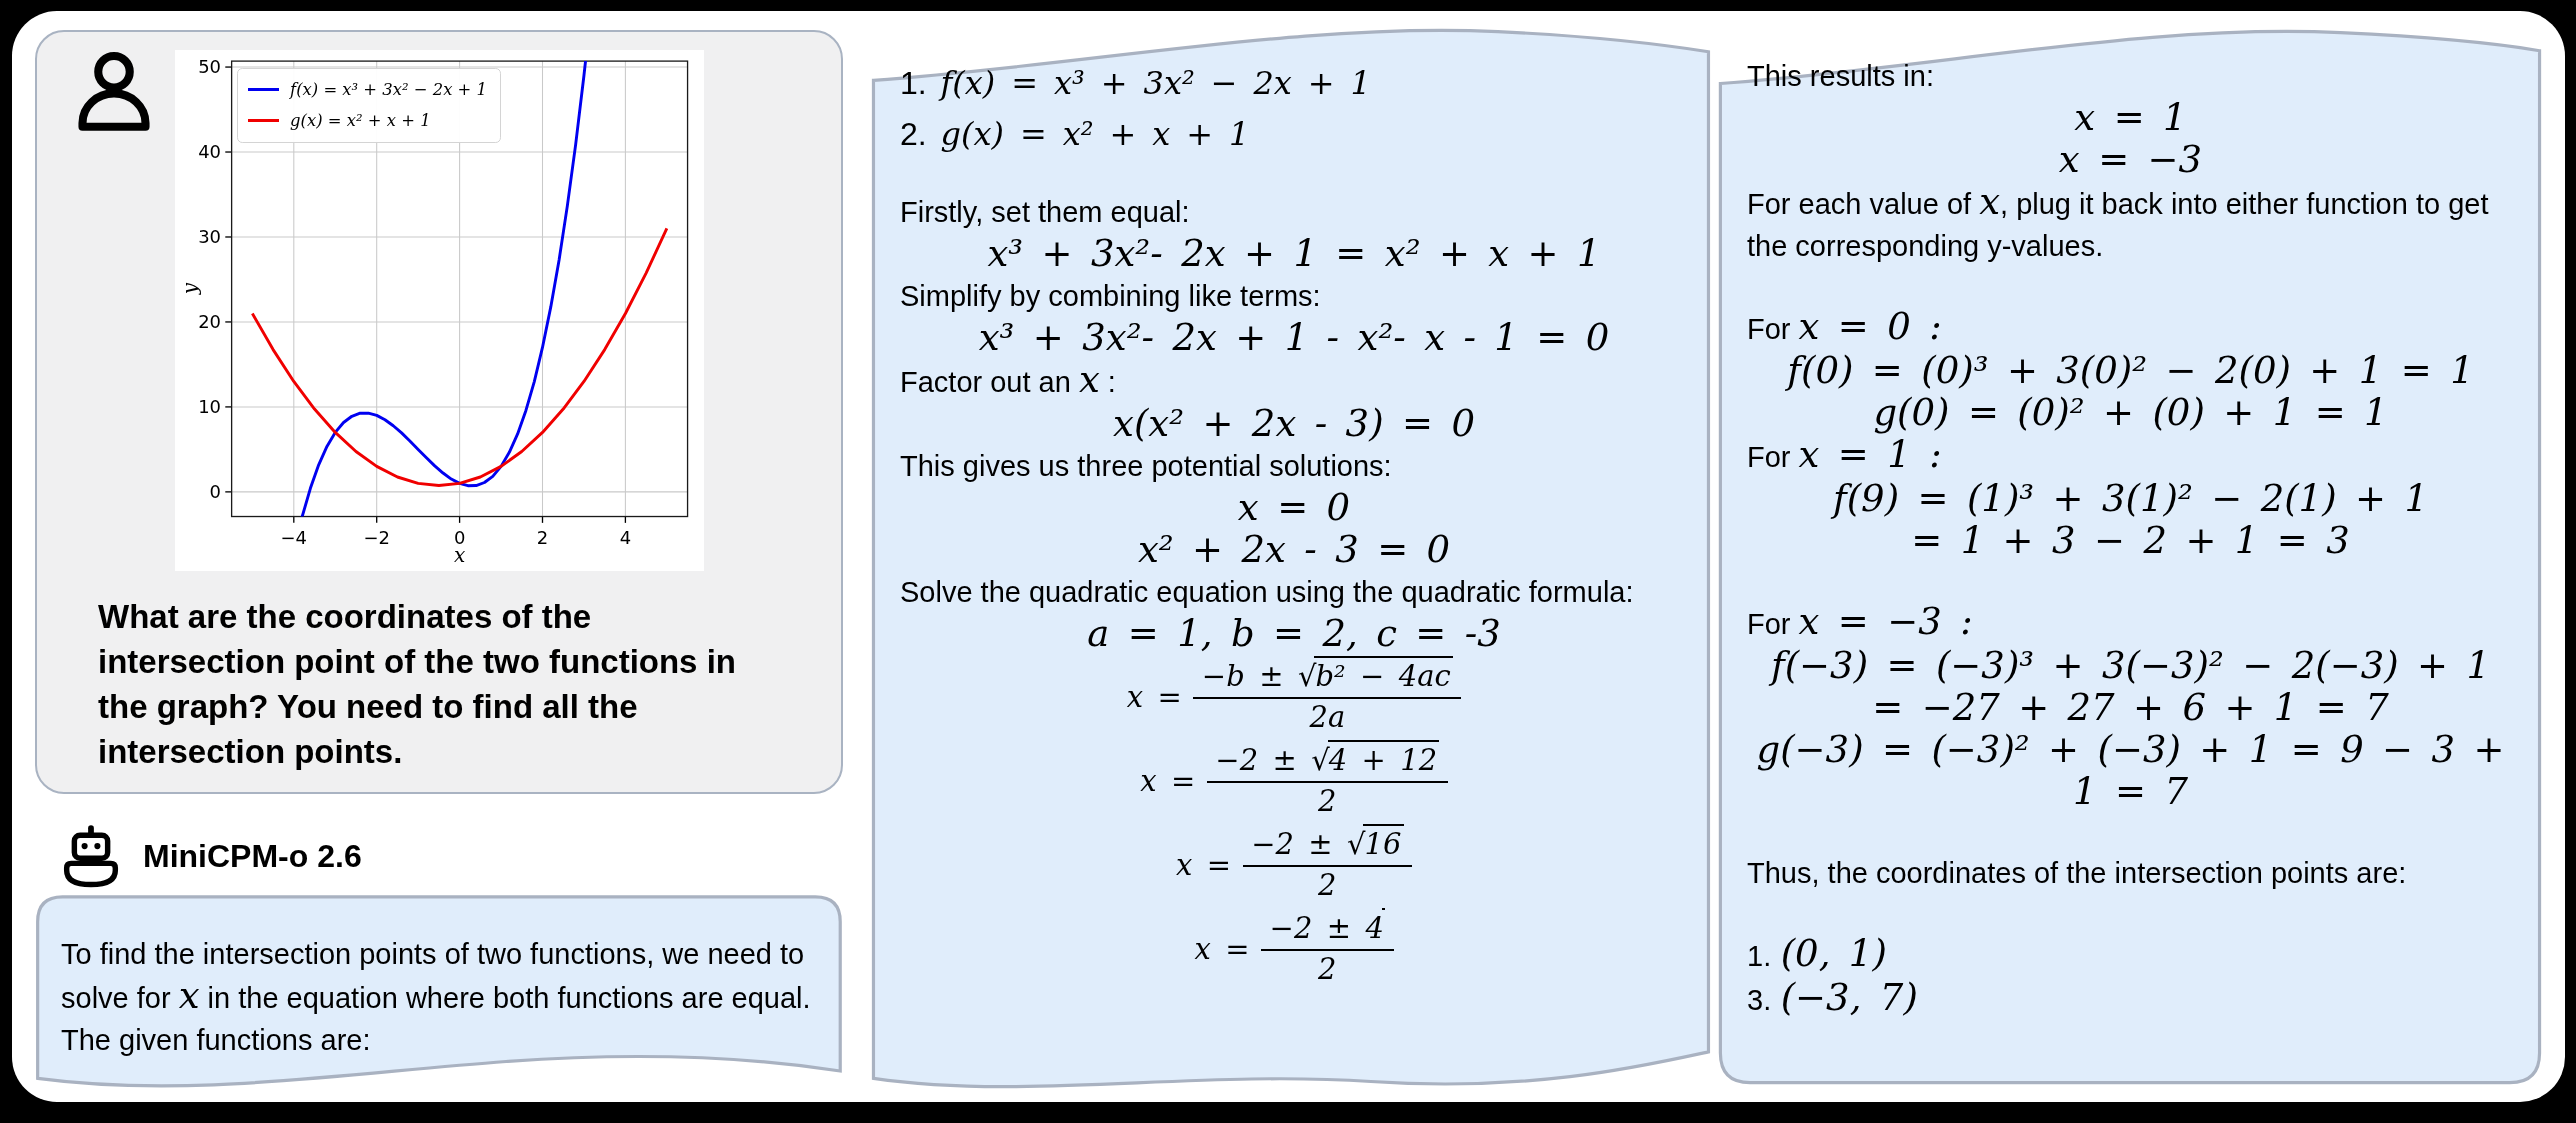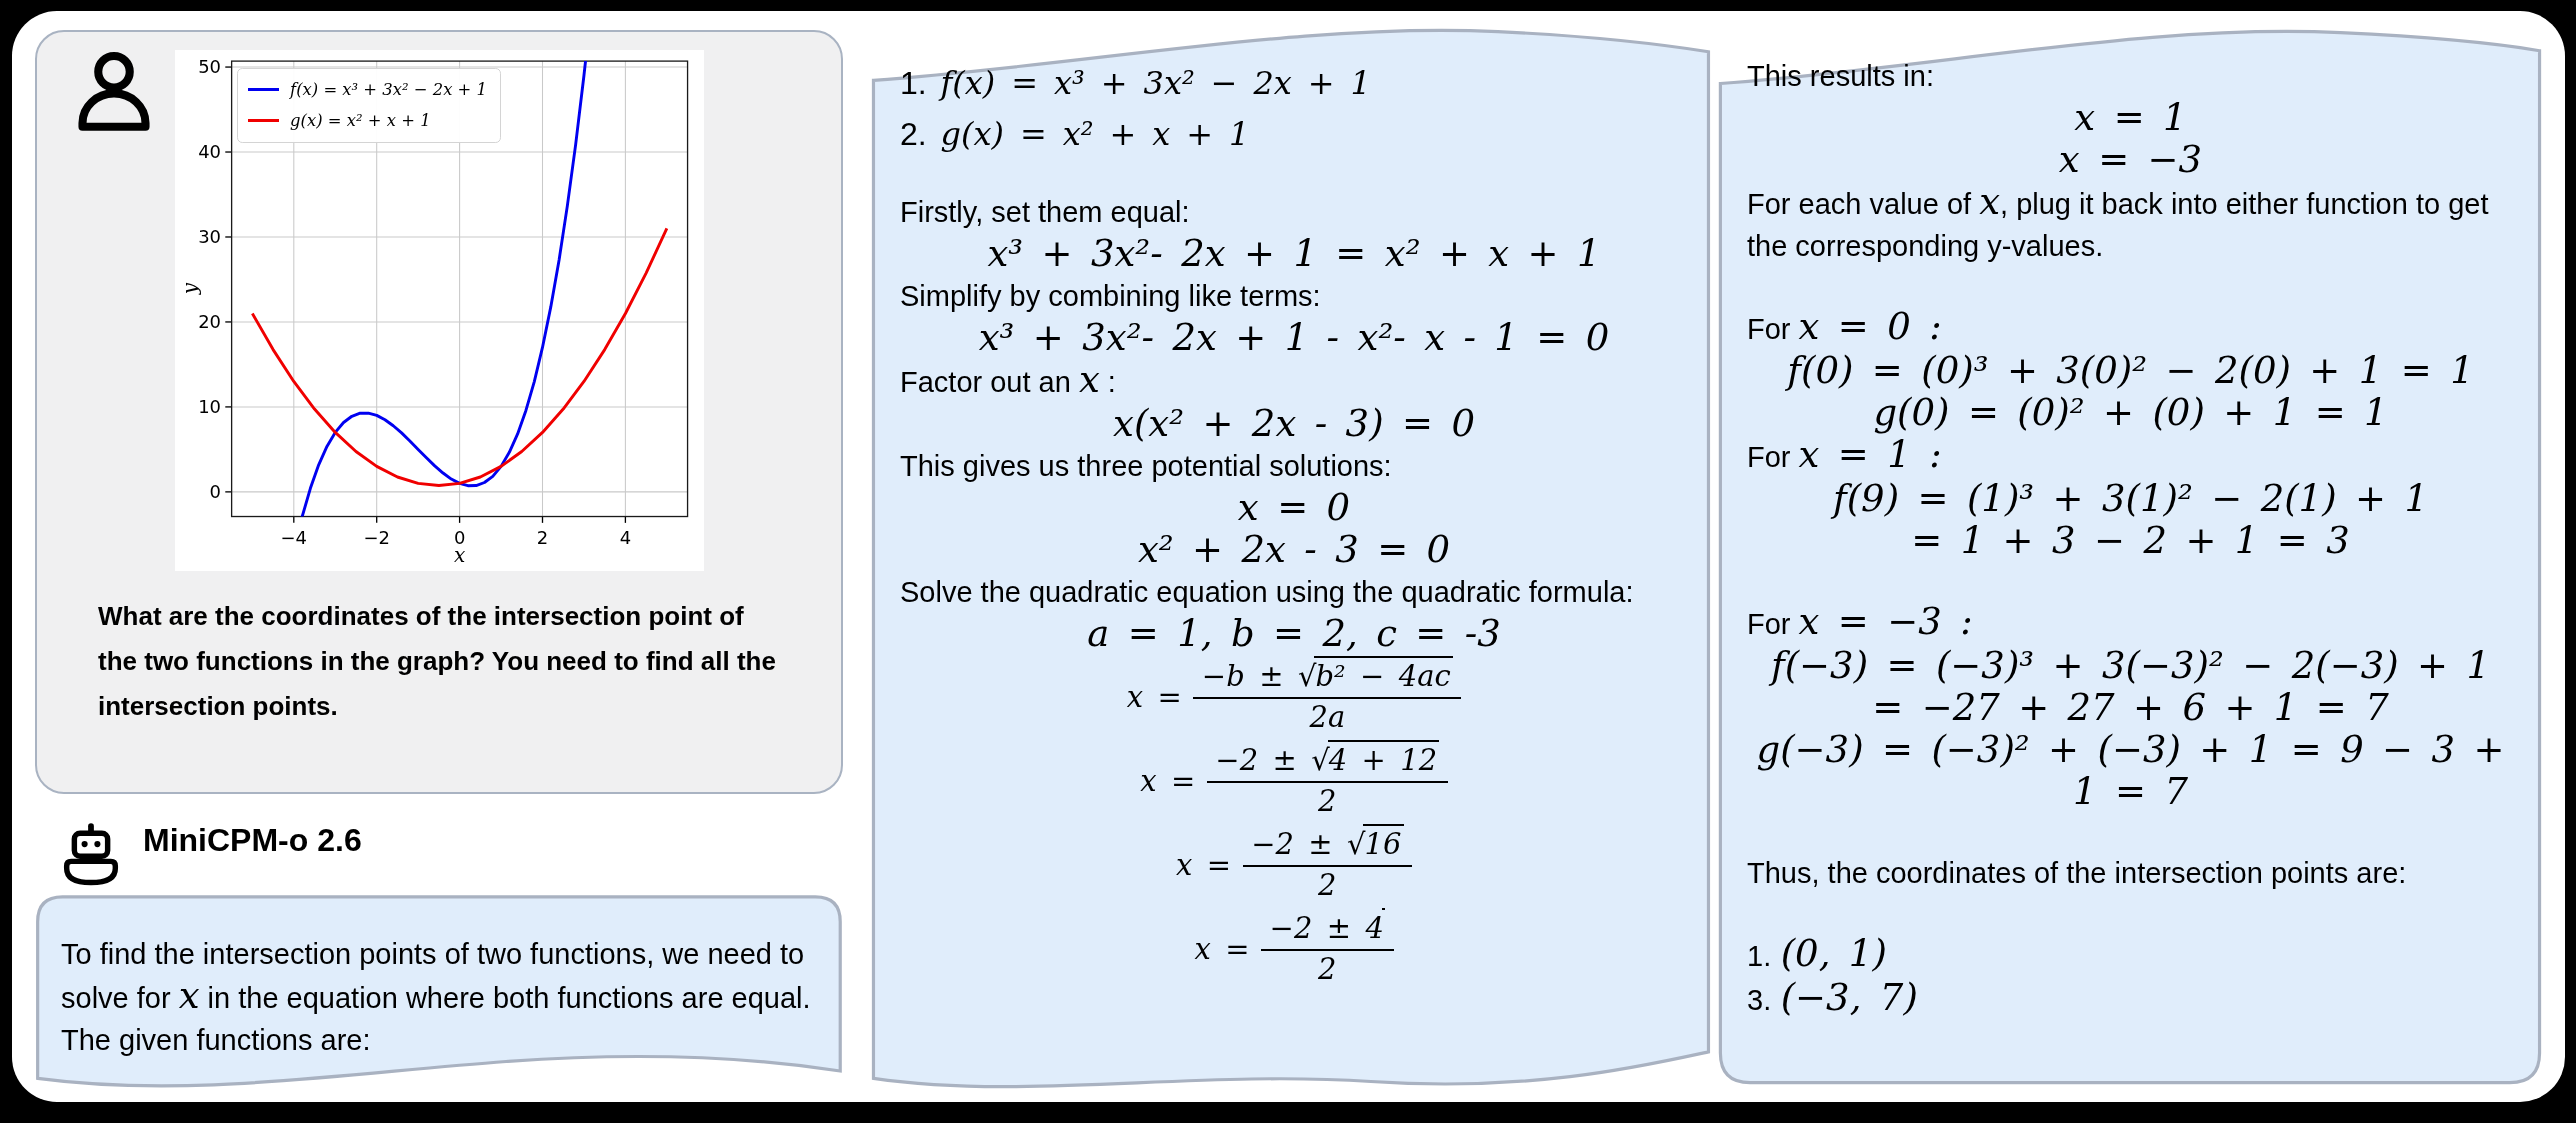--- a/index.html
+++ b/index.html
@@ -10,24 +10,24 @@
   
   .gray-panel{position:absolute;left:35px;top:30px;width:808px;height:764px;background:#f0f0f1;
               border:2.6px solid #a9b3c2;border-radius:29px;box-sizing:border-box;}
   .person-icon{position:absolute;left:69px;top:41px;width:90px;height:103px;}
   .graph-box{position:absolute;left:175px;top:50px;width:529px;height:521px;background:#fff;}
   .legend{position:absolute;left:62px;top:18px;background:rgba(255,255,255,.95);border:1.1px solid #d4d4d4;
           border-radius:5.3px;padding:5.3px 12.7px 5.3px 9.5px;}
   .legend-row{display:flex;align-items:center;height:31px;white-space:nowrap;}
   .legend-line{display:inline-block;width:31px;height:3.2px;margin-right:11.6px;}
   .legend-text{font-family:"DejaVu Serif",serif;font-style:italic;font-size:16.4px;}
-  .question{position:absolute;left:98px;top:594px;width:688px;font-weight:bold;font-size:26px;line-height:45px;}
-
-  
-  .model-row{position:absolute;left:59px;top:822px;height:69px;display:flex;}
+  .question{position:absolute;left:98px;top:594px;width:688px;font-weight:bold;font-size:33px;line-height:45px;}
+
+  
+  .model-row{position:absolute;left:59px;top:822px;height:69px;display:flex;align-items:center;}
   .robot-icon{width:64px;height:66px;}
   .model-name{margin-left:20px;font-weight:bold;font-size:32px;}
 
   
   .bubble-svg{position:absolute;}
   .bubble-content{position:absolute;}
   .txt{font-size:29px;line-height:42px;}
   .math{font-family:"DejaVu Serif",serif;font-style:italic;font-size:37px;line-height:42px;word-spacing:.18em;}
   .m-c{text-align:center;}
   .defrow{font-size:32px;line-height:51px;white-space:nowrap;}

